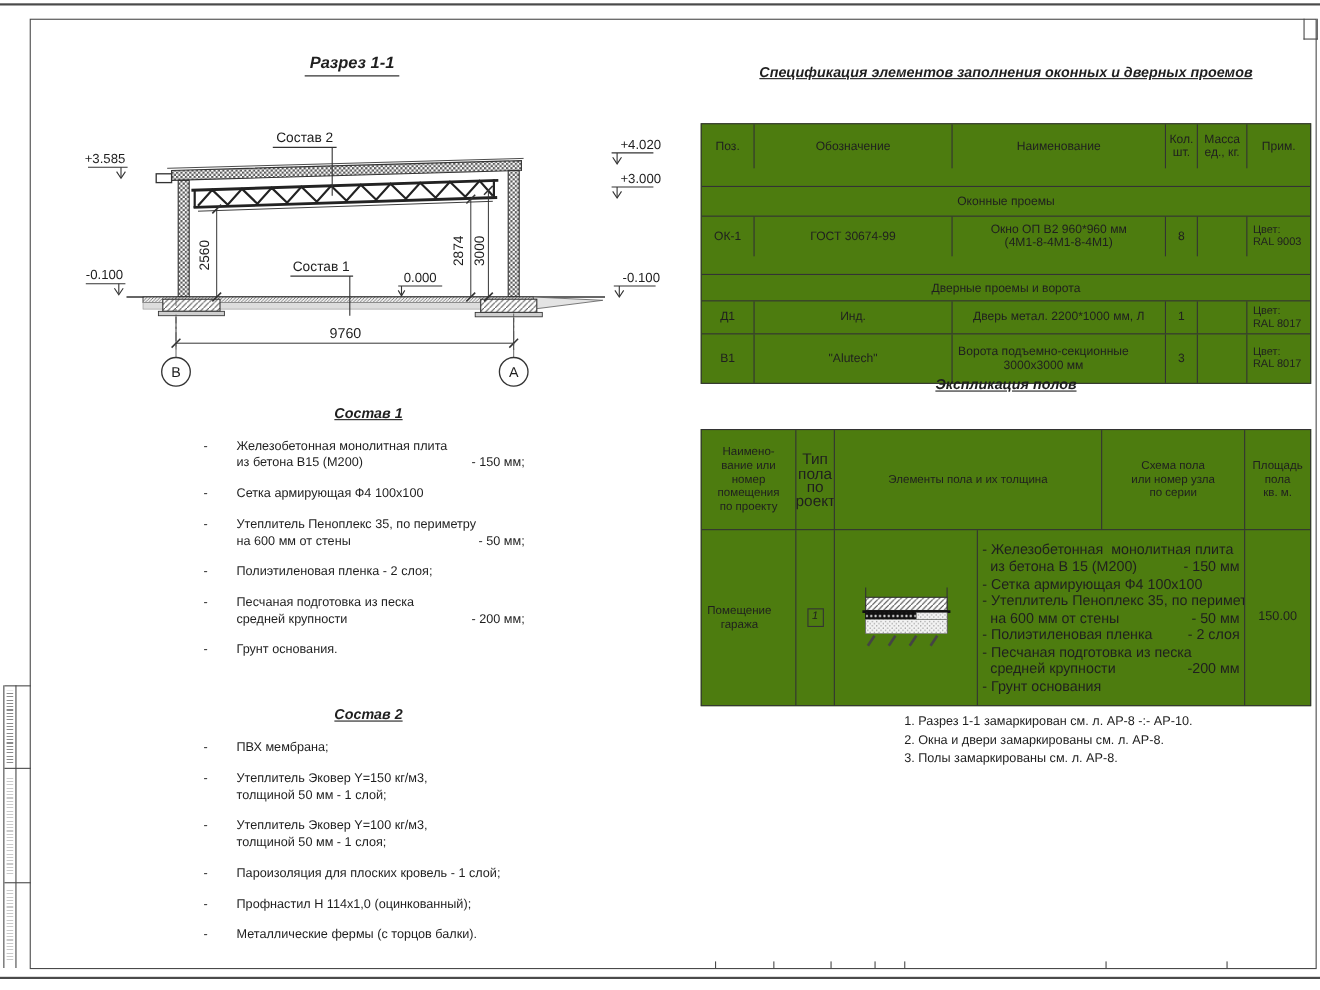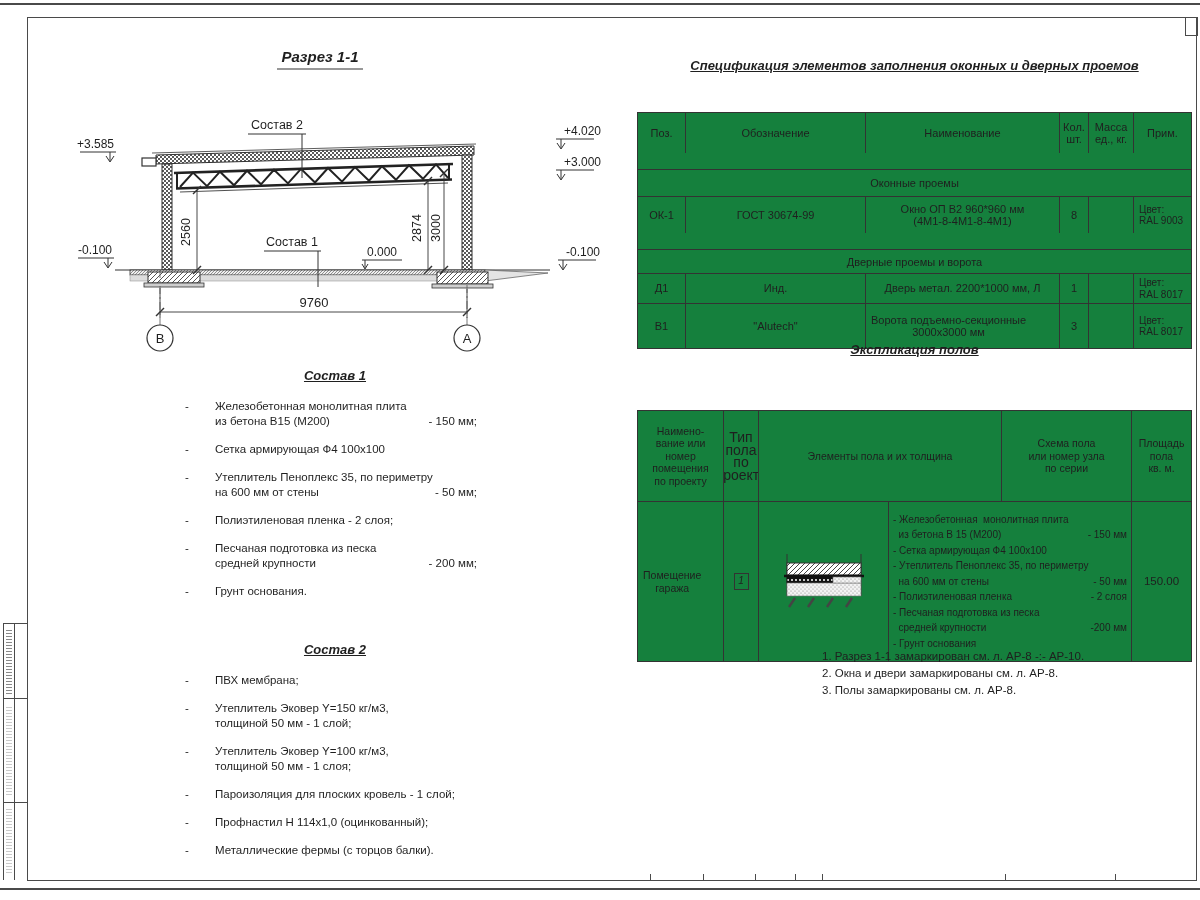--- a/index.html
+++ b/index.html
@@ -12,31 +12,31 @@
   .stampL{position:absolute;left:3px;top:623px;width:24px;height:257px;border-left:1px solid #4a4a4a;}
   .stampL .h1{position:absolute;left:0;top:0;width:24px;height:1px;background:#4a4a4a;}
   .stampL .h2{position:absolute;left:0;top:75px;width:24px;height:1px;background:#4a4a4a;}
   .stampL .h3{position:absolute;left:0;top:179px;width:24px;height:1px;background:#4a4a4a;}
   .stampL .v1{position:absolute;left:10px;top:0;width:1px;height:257px;background:#4a4a4a;}
   .noise{position:absolute;left:2px;width:6px;background:repeating-linear-gradient(0deg,#8a8a8a 0 1px,transparent 1px 3px);}
   .bticks span{position:absolute;top:874px;width:1px;height:6px;background:#4a4a4a;}
   
   .blk-title{font-style:italic;font-weight:bold;font-size:13px;text-align:center;text-decoration:underline;}
   
-  .tbl{position:absolute;border:1.6px solid #333;box-sizing:border-box;background:#15803d;}
+  .tbl{position:absolute;border:1.6px solid #333;box-sizing:border-box;background:#4d7c0f;}
   .trow{display:flex;box-sizing:border-box;border-top:1px solid #333;}
   .trow:first-child{border-top:none;}
   .tc{box-sizing:border-box;border-left:1px solid #333;display:flex;align-items:center;justify-content:center;
       text-align:center;font-size:11px;line-height:12.5px;white-space:pre-line;overflow:hidden;}
   .tc:first-child{border-left:none;}
   .group{display:flex;align-items:center;justify-content:center;font-size:11px;border-top:1px solid #333;margin-top:16px;}
   .note-c{justify-content:flex-start;text-align:left;padding-left:5px;font-size:10px;line-height:11.5px;}
   .left-c{justify-content:flex-start;text-align:center;padding-left:5px;}
   
-  .felements{flex-direction:column;align-items:stretch;justify-content:center;font-size:10px;line-height:15.5px;padding:0 4px;}
+  .felements{flex-direction:column;align-items:stretch;justify-content:center;font-size:13px;line-height:15.5px;padding:0 4px;}
   .fel{display:flex;justify-content:space-between;}
   .fel .l{white-space:pre;}
   .typebox{width:13px;height:15px;border:1px solid #333;font-size:10px;font-style:italic;
            display:flex;align-items:center;justify-content:center;}
   
   .sostav{position:absolute;width:300px;}
   .sostav .blk-title{margin-bottom:16px;}
   .sitem{display:flex;margin-bottom:13px;font-size:11.5px;line-height:15px;}
   .sitem .dash{width:30px;flex:0 0 30px;}
   .sitem .body{flex:1;}
@@ -382,21 +382,21 @@
 3000х3000 мм</div>
       <div class="tc" style="width:29px;">3</div>
       <div class="tc" style="width:45px;"></div>
       <div class="tc note-c" style="width:60px;flex:1;">Цвет:
 RAL 8017</div>
     </div>
   </div>
 
   <div class="blk-title" style="position:absolute;left:637px;top:342px;width:555px;">Экспликация полов</div>
 
-  <div class="tbl" style="left:637px;top:410px;width:555px;">
+  <div class="tbl" style="left:637px;top:390px;width:555px;">
     <div class="trow" style="height:90px;">
       <div class="tc" style="width:85px;font-size:10.5px;">Наимено-
 вание или
 номер
 помещения
 по проекту</div>
       <div class="tc" style="width:35px;font-size:14px;">Тип
 пола
 по
 проекту</div>

